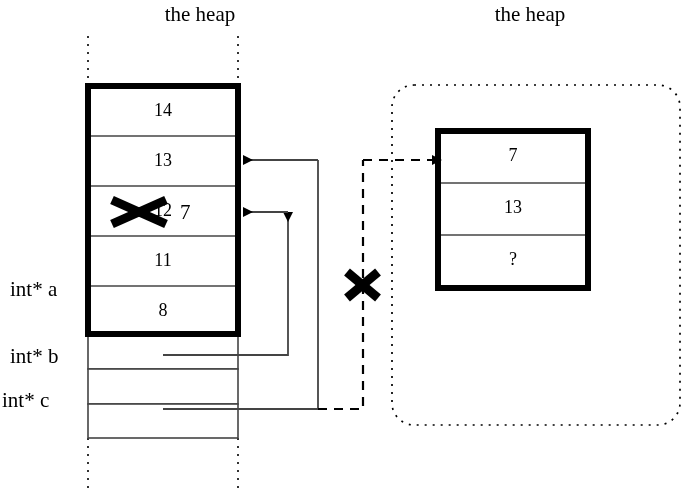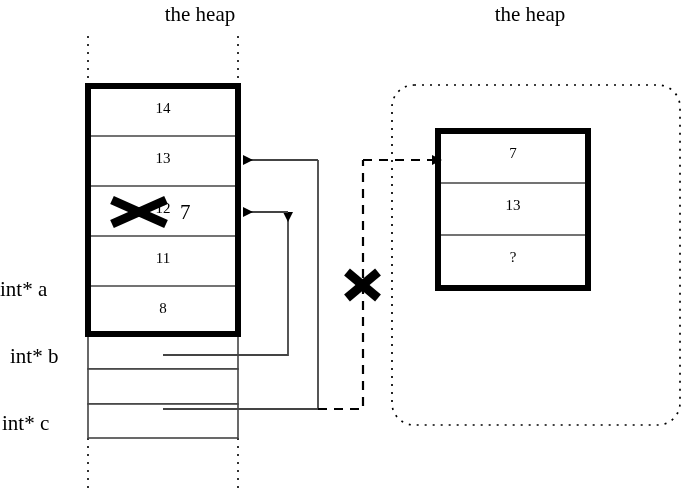--- a/index.html
+++ b/index.html
@@ -27,21 +27,21 @@
     font-size: 21px;
     color: #000000;
     white-space: nowrap;
     text-align: center;
   }
   #title-stack { left: 110px; top: 2px; width: 180px; }
   #title-heap  { left: 440px; top: 2px; width: 180px; font-family: Liberation Serif, serif; }
 
   .cell-value {
     position: absolute;
-    font-size: 15px;
+    font-size: 18px;
     color: #000000;
     text-align: center;
     white-space: nowrap;
   }
   .var-label {
     position: absolute;
     font-size: 21px;
     color: #000000;
     white-space: nowrap;
     text-align: left;
@@ -149,25 +149,25 @@
   <div class="cell-value" style="left:88px; top:150px; width:150px;">13</div>
 
   <div class="cell-value" style="left:88px; top:200px; width:150px;text-align:center;">12</div>
 
   <div class="side-value" style="left:180px; top:200px;">7</div>
 
   <div class="cell-value" style="left:88px; top:250px; width:150px;">11</div>
 
   <div class="cell-value" style="left:88px; top:300px; width:150px;">8</div>
 
-  <div class="var-label" style="left:0; top:277px;">int* a</div>
+  <div class="var-label" style="left:10px; top:277px;">int* a</div>
 
   <div class="var-label" style="left:10px; top:344px;">int* b</div>
 
-  <div class="var-label" style="left:2px; top:411px;font-family:Liberation Serif, serif;">int* c</div>
+  <div class="var-label" style="left:2px; top:388px;font-family:Liberation Serif, serif;">int* c</div>
 
   <div class="cell-value" style="left:438px; top:145px; width:150px;">7</div>
 
   <div class="cell-value" style="left:438px; top:197px; width:150px;">13</div>
 
   <div class="cell-value" style="left:438px; top:249px; width:150px;">?</div>
 
 </div>
 
 </body></html>

